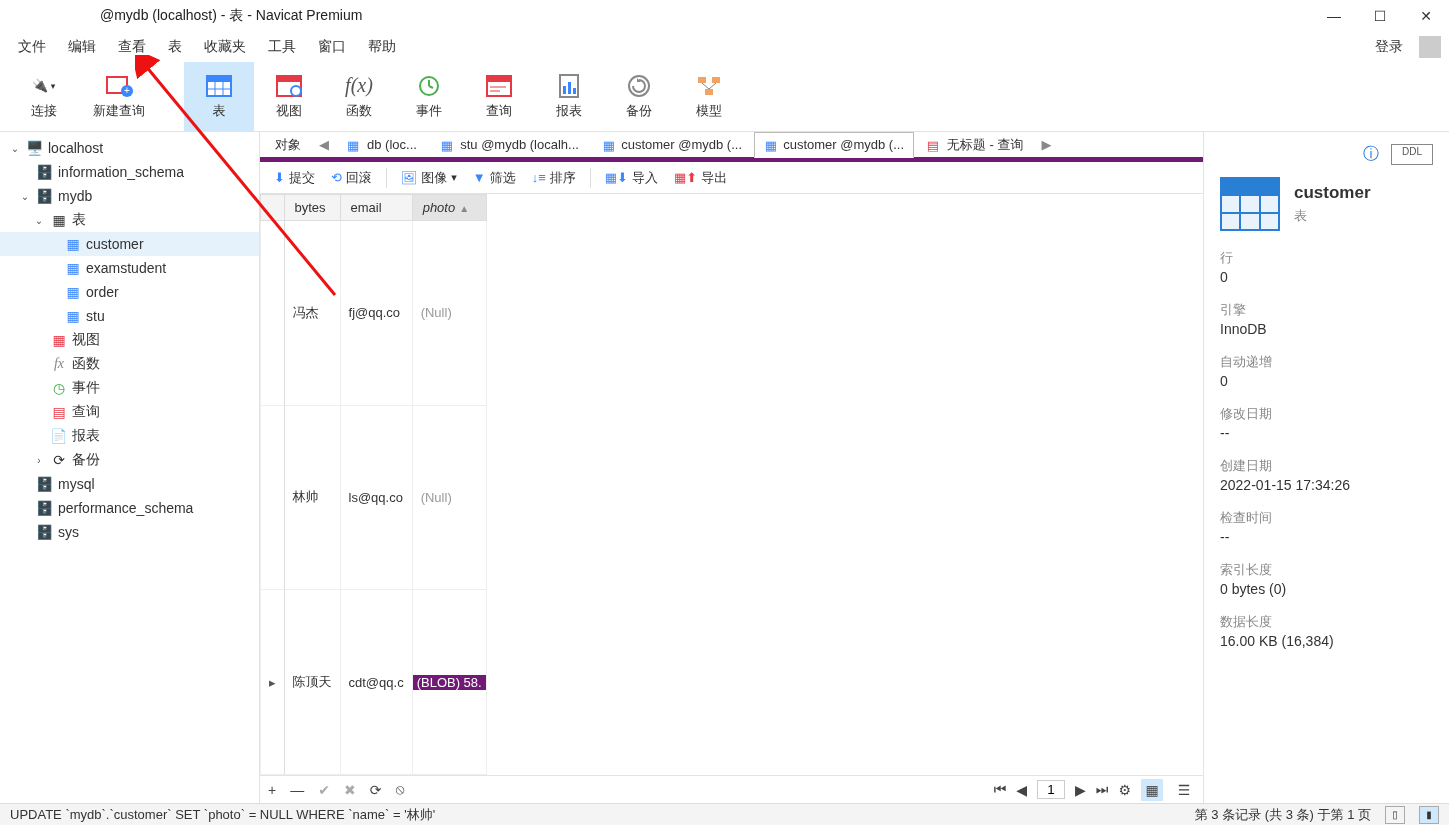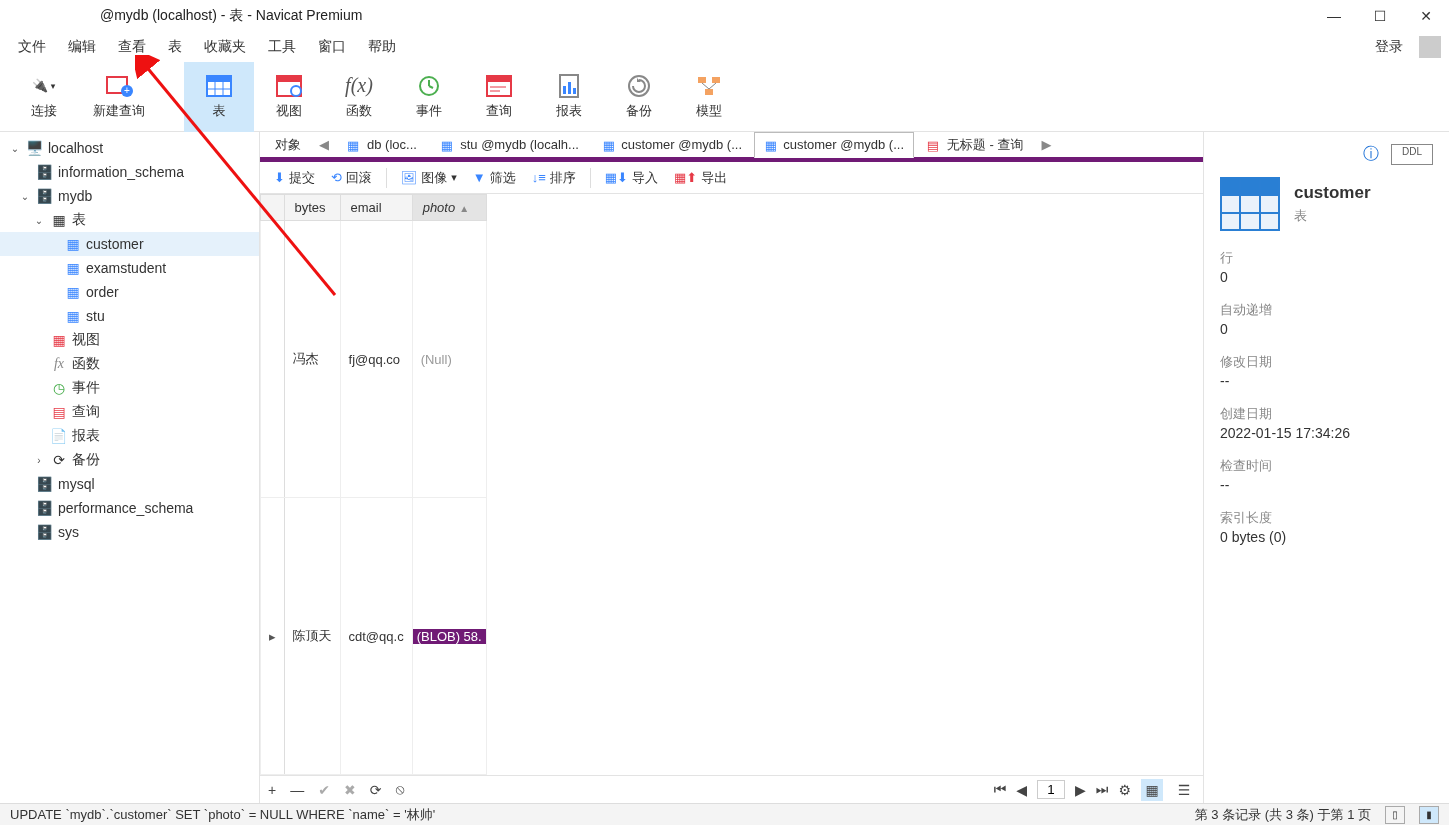--- a/index.html
+++ b/index.html
@@ -389,20 +389,26 @@
           </tr>
         </thead>
         <tbody>
           <tr>
             <td class="rowmark"></td>
             <td>冯杰</td>
             <td>fj@qq.co</td>
             <td><span class="null">(Null)</span></td>
           </tr>
           <tr>
+            <td class="rowmark"></td>
+            <td>林帅</td>
+            <td>ls@qq.co</td>
+            <td><span class="null">(Null)</span></td>
+          </tr>
+          <tr>
             <td class="rowmark">▸</td>
             <td>陈顶天</td>
             <td>cdt@qq.c</td>
             <td style="padding:0"><span class="blob">(BLOB) 58.</span></td>
           </tr>
         </tbody>
       </table>
     </div>
 
     <div class="pager">
@@ -447,38 +453,46 @@
       <div>
         <div class="title">customer</div>
         <div class="subtitle">表</div>
       </div>
     </div>
     <div class="field">
         <div class="flabel">行</div>
         <div class="fval">0</div>
       </div>
     <div class="field">
+        <div class="flabel">引擎</div>
+        <div class="fval">InnoDB</div>
+      </div>
+    <div class="field">
         <div class="flabel">自动递增</div>
         <div class="fval">0</div>
       </div>
     <div class="field">
         <div class="flabel">修改日期</div>
         <div class="fval">--</div>
       </div>
     <div class="field">
         <div class="flabel">创建日期</div>
         <div class="fval">2022-01-15 17:34:26</div>
       </div>
     <div class="field">
         <div class="flabel">检查时间</div>
         <div class="fval">--</div>
       </div>
     <div class="field">
         <div class="flabel">索引长度</div>
         <div class="fval">0 bytes (0)</div>
+      </div>
+    <div class="field">
+        <div class="flabel">数据长度</div>
+        <div class="fval">16.00 KB (16,384)</div>
       </div>
   </div>
 </div>
 
 <div class="statusbar">
   <span>UPDATE `mydb`.`customer` SET `photo` = NULL WHERE `name` = '林帅'</span>
   <div class="right">
     <span>第 3 条记录 (共 3 条) 于第 1 页</span>
     <div class="sbtn2">▯</div>
     <div class="sbtn2 sel">▮</div>

